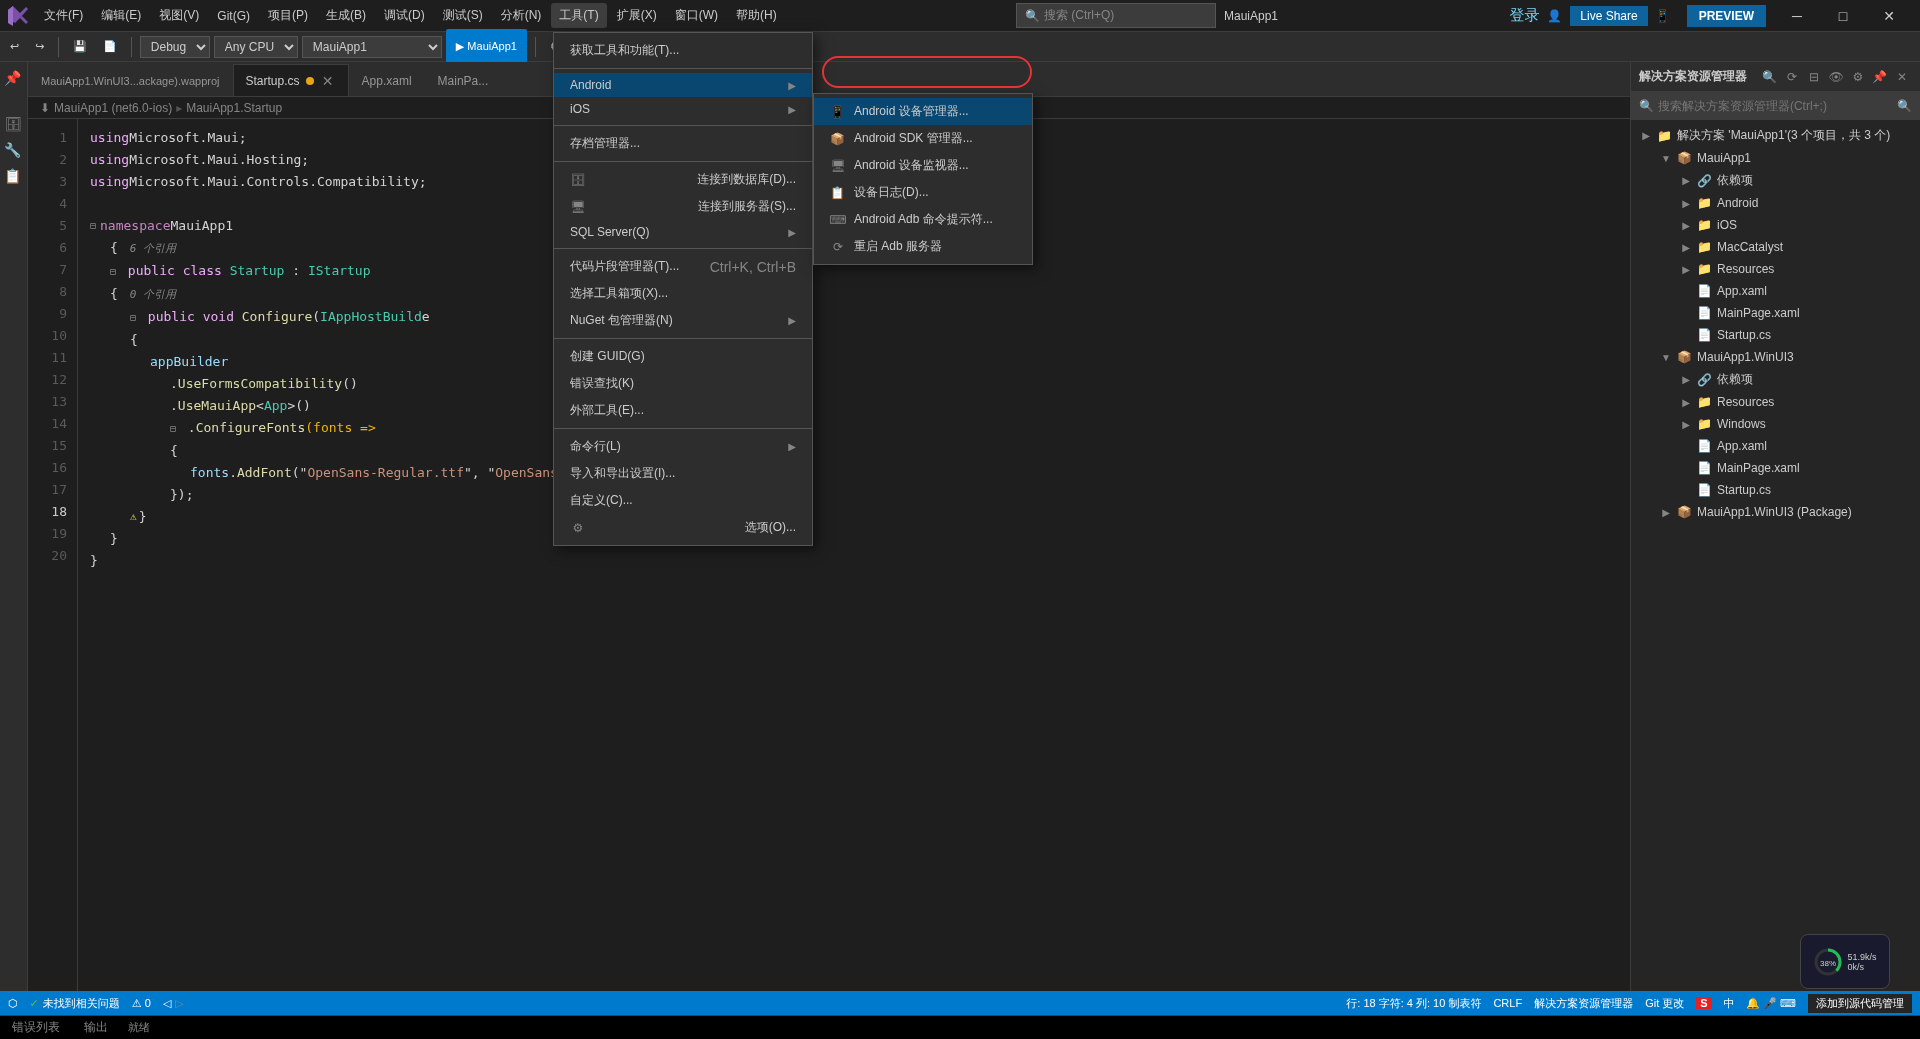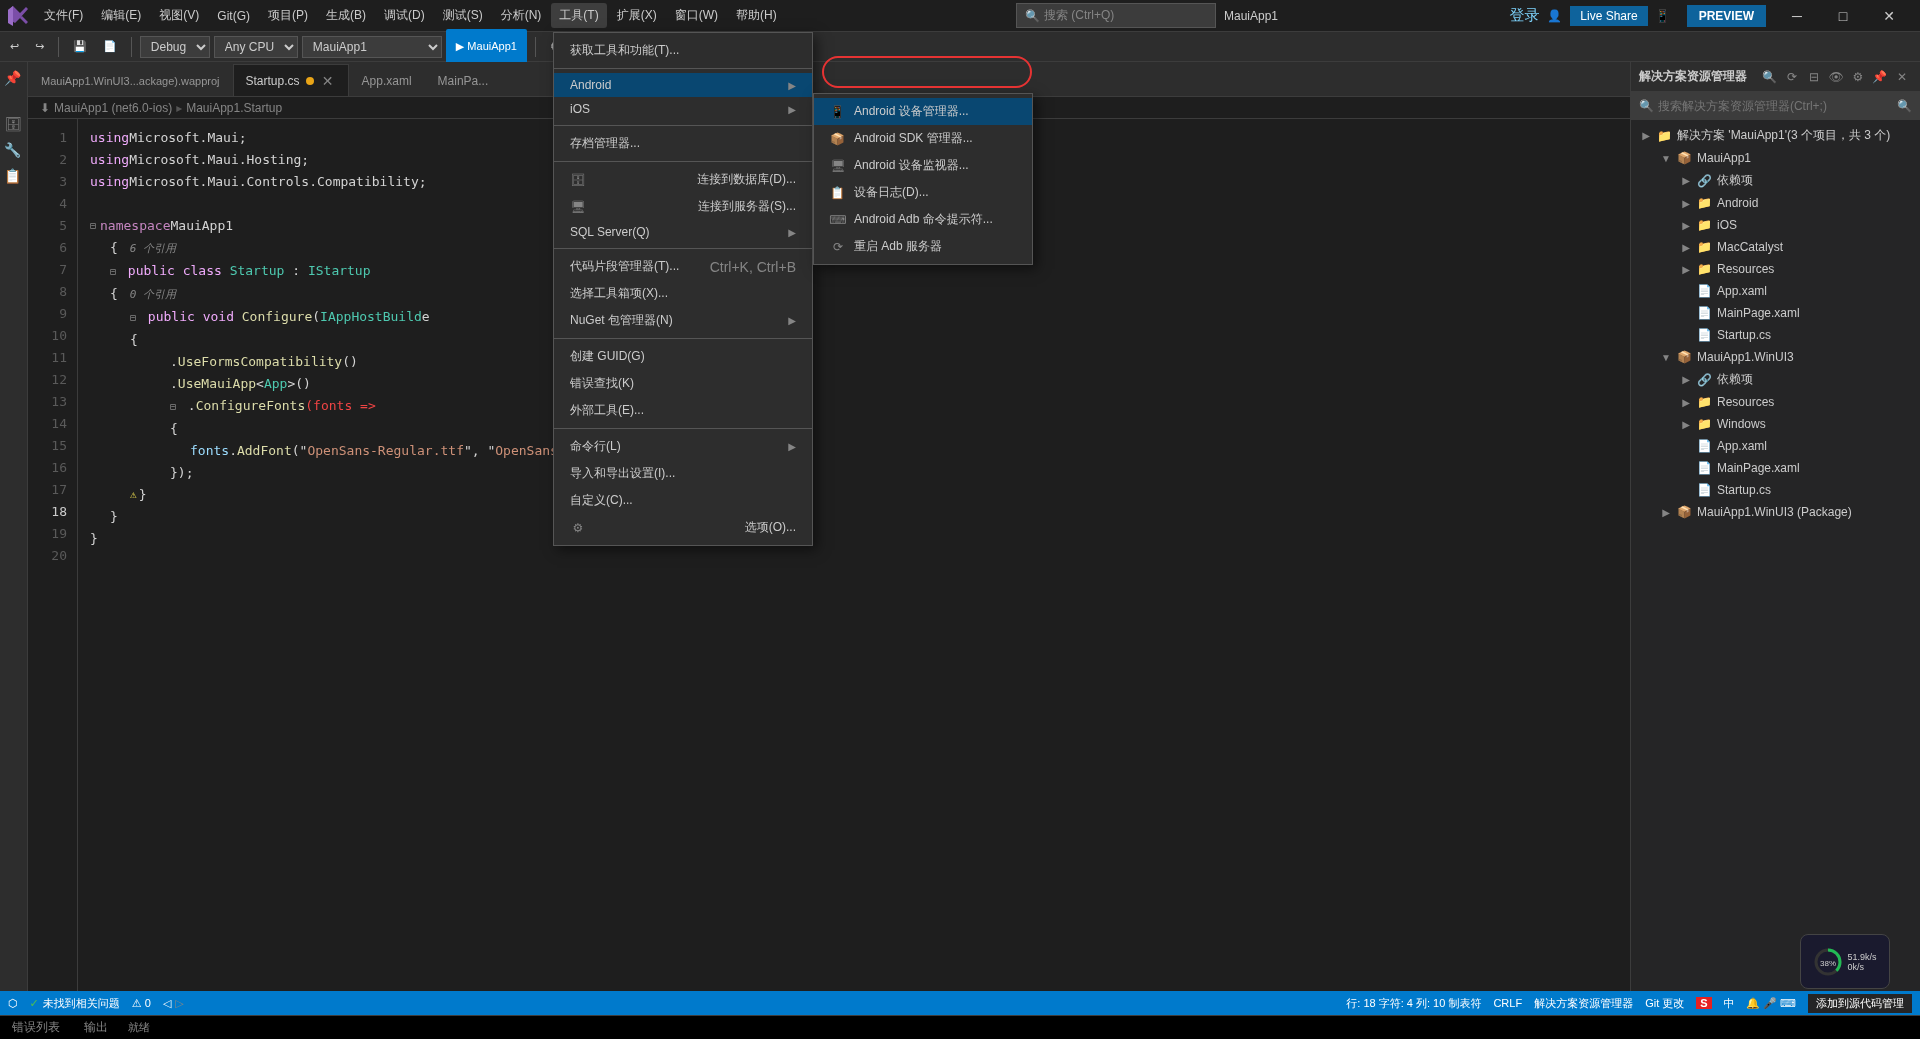--- a/index.html
+++ b/index.html
@@ -706,29 +706,32 @@
         <div class="code-line">
           <span class="indent-2">
             <span class="collapse-arrow">⊟</span>
             <span class="kw">public</span><span class="kw"> void</span><span class="method"> Configure</span><span style="color:#d4d4d4">(</span><span class="type">IAppHostBuild</span><span style="color:#d4d4d4">e</span>
           </span>
         </div>
         <div class="code-line">
           <span class="indent-2"><span style="color:#d4d4d4">{</span></span>
         </div>
         <div class="code-line">
+          <span class="indent-3"><span class="param">appBuilder</span></span>
+        </div>
+        <div class="code-line">
           <span class="indent-4"><span style="color:#d4d4d4">.</span><span class="method">UseFormsCompatibility</span><span style="color:#d4d4d4">()</span></span>
         </div>
         <div class="code-line">
           <span class="indent-4"><span style="color:#d4d4d4">.</span><span class="method">UseMauiApp</span><span style="color:#d4d4d4">&lt;</span><span class="type">App</span><span style="color:#d4d4d4">&gt;()</span></span>
         </div>
         <div class="code-line">
           <span class="indent-4">
             <span class="collapse-arrow">⊟</span>
-            <span style="color:#d4d4d4">.</span><span class="method">ConfigureFonts</span><span style="color:#ef4444">(fonts =&gt;</span>
+            <span style="color:#d4d4d4">.</span><span class="method">ConfigureFonts</span><span style="color:#eab308">(fonts =&gt;</span>
           </span>
         </div>
         <div class="code-line">
           <span class="indent-4"><span style="color:#d4d4d4">{</span></span>
         </div>
         <div class="code-line">
           <span class="indent-5"><span class="param">fonts</span><span style="color:#d4d4d4">.</span><span class="method">AddFont</span><span style="color:#d4d4d4">("</span><span class="str">OpenSans-Regular.ttf</span><span style="color:#d4d4d4">", "</span><span class="str">OpenSansRegular</span><span style="color:#d4d4d4">");</span></span>
         </div>
         <div class="code-line">
           <span class="indent-4"><span style="color:#d4d4d4">});</span></span>

